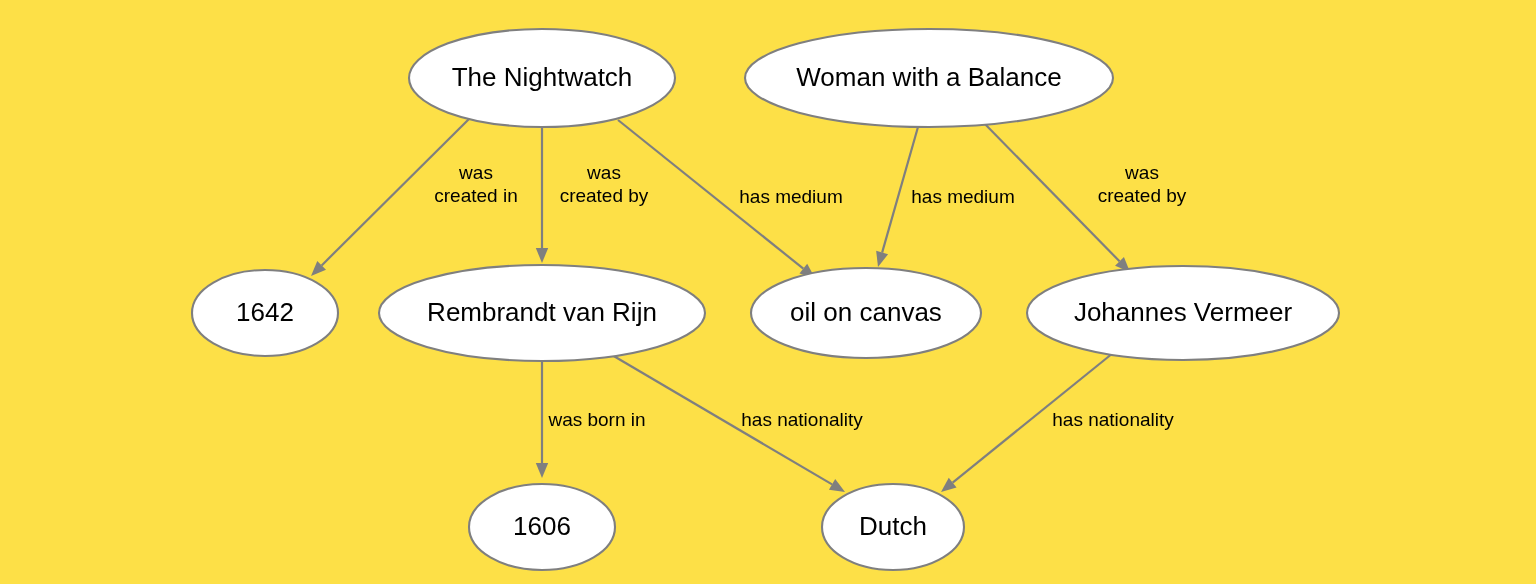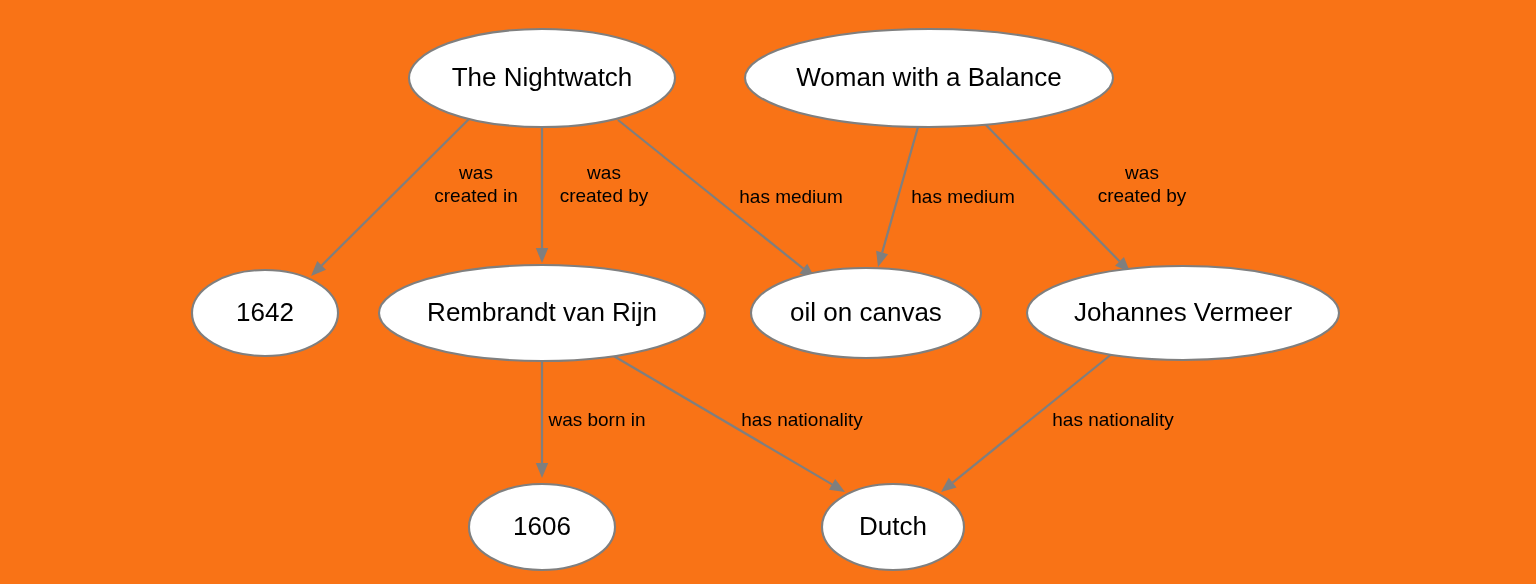--- a/index.html
+++ b/index.html
@@ -10,21 +10,21 @@
   body {
     width: 1536px;
     height: 584px;
     overflow: hidden;
     font-family: "Liberation Sans", sans-serif;
   }
   #graph-root {
     position: relative;
     width: 1536px;
     height: 584px;
-    background: #f97316;
+    background: #fde047;
   }
   svg#kg {
     display: block;
     width: 1536px;
     height: 584px;
   }
   .node-ellipse {
     fill: #ffffff;
     stroke: #7f7f7f;
     stroke-width: 2.1;

